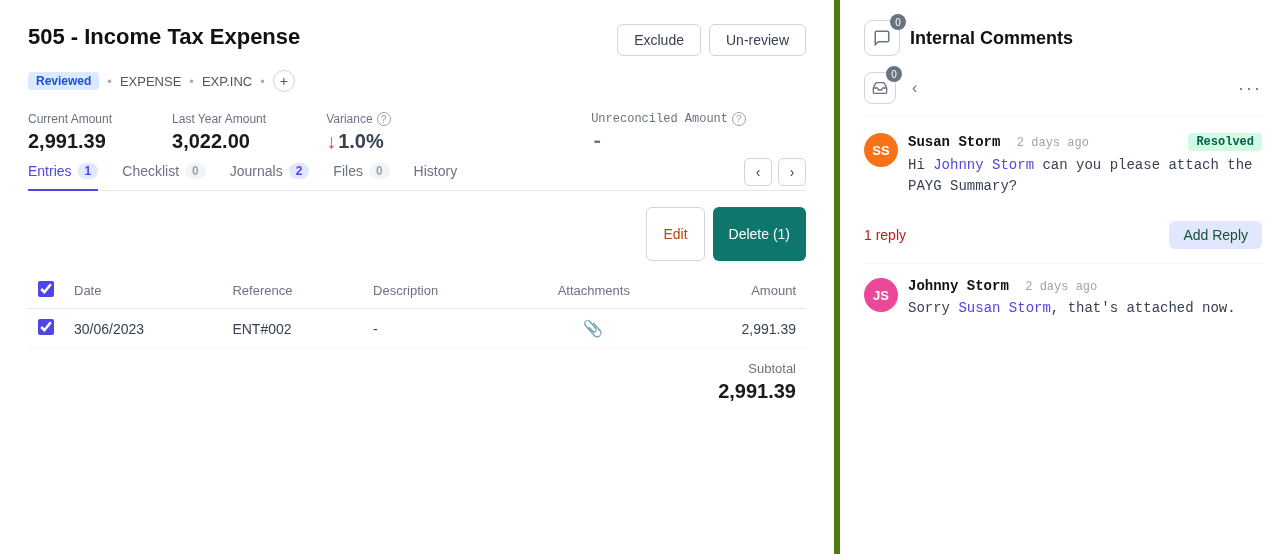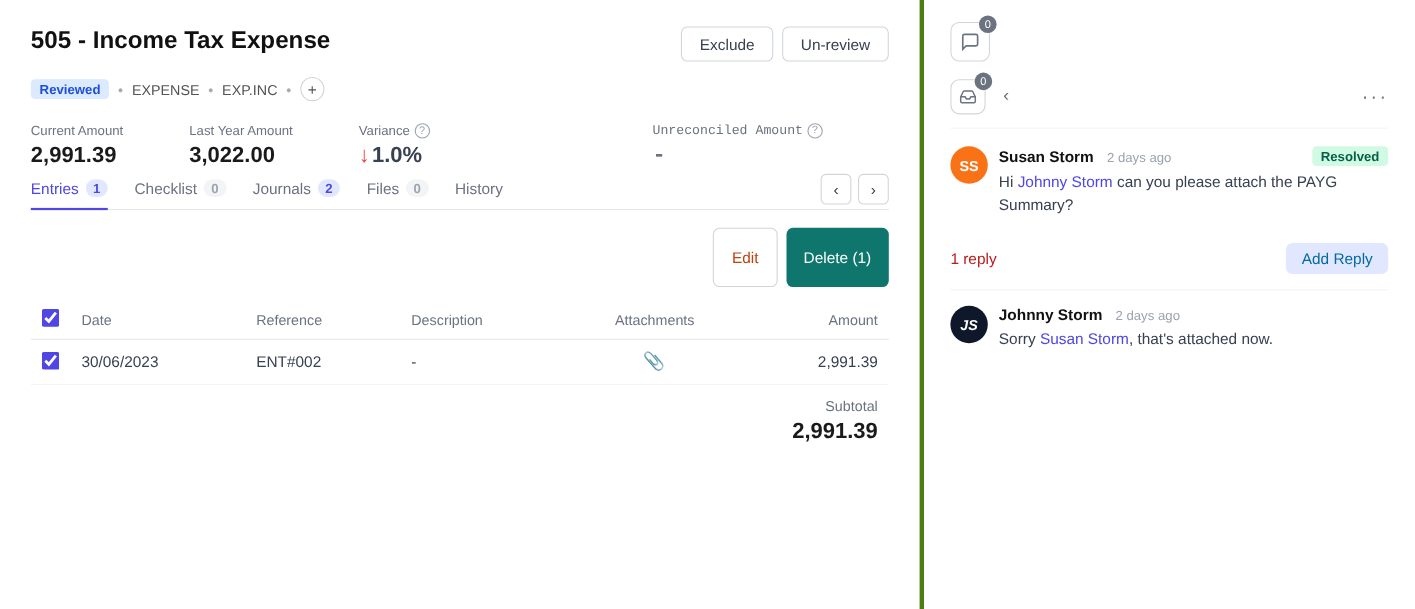--- a/index.html
+++ b/index.html
@@ -1,18 +1,18 @@
 <!DOCTYPE html>
 <html><head>
   <meta charset="utf-8">
   <style>
     * { box-sizing: border-box; margin: 0; padding: 0; }
     body { font-family: -apple-system, BlinkMacSystemFont, 'Segoe UI', sans-serif; font-size: 14px; color: #1a1a1a; background: #fff; display: flex; height: 554px; overflow: hidden; }
 
-    .left-panel { flex: 0 0 840px; padding: 24px 28px; border-right: 4px solid #4d7c0f; overflow-y: auto; }
+    .left-panel { flex: 0 0 840px; padding: 24px 28px; border-right: 6px solid #4d7c0f; overflow-y: auto; }
     .right-panel { flex: 1; padding: 20px 24px; background: #fff; overflow-y: auto; }
 
     
     .page-title { font-size: 22px; font-weight: 700; color: #111; margin-bottom: 10px; }
     .meta-row { display: flex; align-items: center; gap: 8px; margin-bottom: 20px; font-size: 13px; color: #555; }
     .badge-reviewed { background: #dbeafe; color: #1d4ed8; border-radius: 4px; padding: 2px 8px; font-size: 12px; font-weight: 600; }
     .meta-dot { color: #aaa; }
     .add-btn { border: 1px solid #d1d5db; background: #fff; border-radius: 50%; width: 22px; height: 22px; display: flex; align-items: center; justify-content: center; cursor: pointer; font-size: 14px; color: #555; }
 
     
@@ -73,30 +73,30 @@
     .inbox-icon-wrap { position: relative; }
     .inbox-icon { width: 32px; height: 32px; border: 1.5px solid #d1d5db; border-radius: 8px; display: flex; align-items: center; justify-content: center; color: #6b7280; font-size: 15px; }
     .inbox-badge { position: absolute; top: -6px; right: -6px; background: #6b7280; color: #fff; border-radius: 50%; width: 16px; height: 16px; font-size: 10px; display: flex; align-items: center; justify-content: center; }
     .rp-nav-arrow { background: none; border: none; cursor: pointer; color: #6b7280; font-size: 16px; padding: 2px 6px; }
     .more-menu { background: none; border: none; cursor: pointer; color: #6b7280; font-size: 18px; letter-spacing: 2px; }
 
     
     .comment-thread { }
     .comment-item { display: flex; gap: 10px; margin-bottom: 14px; }
     .avatar { width: 34px; height: 34px; border-radius: 50%; background: #f97316; display: flex; align-items: center; justify-content: center; color: #fff; font-size: 13px; font-weight: 700; flex-shrink: 0; overflow: hidden; }
-    .comment-body { flex: 1; }
+    .comment-body { flex: 1; font-family: Liberation Mono, monospace; }
     .comment-meta { display: flex; align-items: center; justify-content: space-between; margin-bottom: 4px; }
     .comment-author { font-weight: 600; font-size: 14px; color: #111; }
     .comment-time { font-size: 12px; color: #9ca3af; margin-left: 8px; }
     .resolved-badge { background: #d1fae5; color: #065f46; border-radius: 4px; padding: 2px 8px; font-size: 12px; font-weight: 600; }
     .comment-text { font-size: 14px; color: #374151; line-height: 1.5; }
     .mention { color: #4f46e5; font-weight: 500; }
     .reply-row { display: flex; align-items: center; justify-content: space-between; padding: 10px 0 14px; }
     .reply-count { font-size: 14px; color: #b91c1c; }
-    .btn-add-reply { background: #e0e7ff; color: #0369a1; border: none; border-radius: 6px; padding: 6px 14px; cursor: pointer; font-size: 14px; font-weight: 500; }
+    .btn-add-reply { background: #e0e7ff; color: #14532d; border: none; border-radius: 6px; padding: 6px 14px; cursor: pointer; font-size: 14px; font-weight: 500; }
 
     .divider { height: 1px; background: #f3f4f6; margin: 0 0 14px; }
 
     .comment-item-secondary .avatar { background: #7c3aed; }
   </style>
 </head>
 <body>
 
 <div class="left-panel">
 
@@ -232,20 +232,21 @@
 
   <div class="right-panel-header">
     <div class="comment-icon-wrap">
       <div class="comment-icon">
         <svg width="18" height="18" viewBox="0 0 24 24" fill="none" stroke="currentColor" stroke-width="2">
             <path d="M21 15a2 2 0 0 1-2 2H7l-4 4V5a2 2 0 0 1 2-2h14a2 2 0 0 1 2 2z"></path>
           </svg>
       </div>
       <div class="comment-badge">0</div>
     </div>
+    <h2 class="internal-comments-title">Internal Comments</h2>
   </div>
 
   <div class="rp-toolbar">
     <div class="rp-left">
       <div class="inbox-icon-wrap">
         <div class="inbox-icon">
           <svg width="16" height="16" viewBox="0 0 24 24" fill="none" stroke="currentColor" stroke-width="2">
               <polyline points="22 12 16 12 14 15 10 15 8 12 2 12"></polyline>
               <path d="M5.45 5.11L2 12v6a2 2 0 0 0 2 2h16a2 2 0 0 0 2-2v-6l-3.45-6.89A2 2 0 0 0 16.76 4H7.24a2 2 0 0 0-1.79 1.11z"></path>
             </svg>
@@ -276,21 +277,21 @@
     </div>
 
     <div class="reply-row">
       <span class="reply-count">1 reply</span>
       <button class="btn-add-reply">Add Reply</button>
     </div>
 
     <div class="divider"></div>
 
     <div class="comment-item comment-item-secondary">
-      <div class="avatar" style="background:#0f172a;font-style:italic;">JS</div>
+      <div class="avatar" style="background:#ec4899;">JS</div>
       <div class="comment-body">
         <div class="comment-meta">
           <div>
             <span class="comment-author">Johnny Storm</span>
             <span class="comment-time">2 days ago</span>
           </div>
         </div>
         <div class="comment-text">
           <span>Sorry </span><span class="mention">Susan Storm</span><span>, that's attached now.</span>
         </div>

